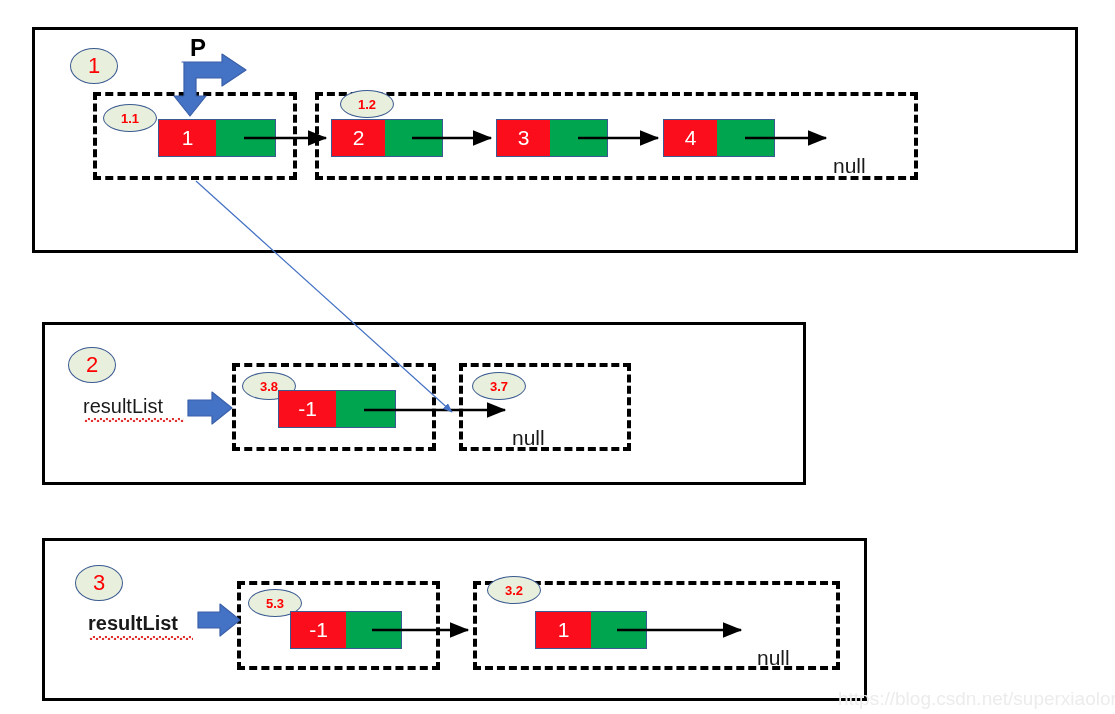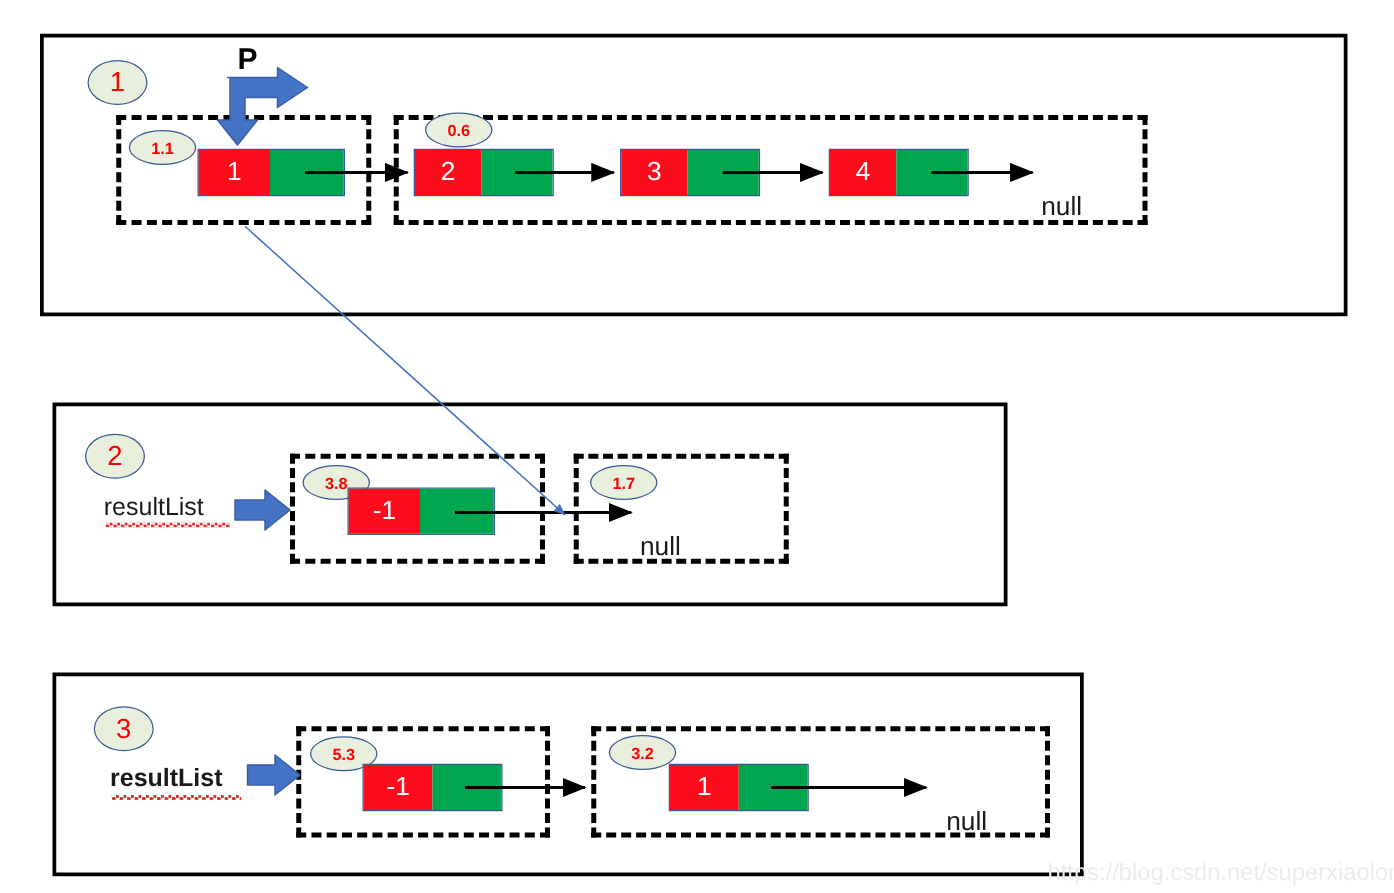--- a/index.html
+++ b/index.html
@@ -113,21 +113,21 @@
   </div>
   <div class="node" style="left:158px;top:119px;width:118px;">
     <div class="val" style="width:58px;">
       <span>1</span>
     </div>
     <div class="ptr" style="width:60px;"></div>
   </div>
 
   <div class="dbox" style="left:315px;top:92px;width:603px;height:88px;"></div>
   <div class="badge small" style="left:340px;top:90px;">
-    <span>0.6</span>
+    <span>1.2</span>
   </div>
 
   <div class="node" style="left:331px;top:119px;width:112px;">
     <div class="val" style="width:54px;">
       <span>2</span>
     </div>
     <div class="ptr" style="width:58px;"></div>
   </div>
 
   <div class="node" style="left:496px;top:119px;width:112px;">
@@ -165,21 +165,21 @@
   </div>
   <div class="node" style="left:278px;top:390px;width:118px;">
     <div class="val" style="width:58px;">
       <span>-1</span>
     </div>
     <div class="ptr" style="width:60px;"></div>
   </div>
 
   <div class="dbox" style="left:459px;top:363px;width:172px;height:88px;"></div>
   <div class="badge small" style="left:472px;top:372px;">
-    <span>1.7</span>
+    <span>3.7</span>
   </div>
   <div class="txt null" style="left:512px;top:398px;">
     <span>null</span>
   </div>
 
   <div class="panel" style="left:42px;top:538px;width:825px;height:163px;"></div>
 
   <div class="badge big" style="left:75px;top:565px;">
     <span>3</span>
   </div>
@@ -194,21 +194,21 @@
     <span>5.3</span>
   </div>
   <div class="node" style="left:290px;top:611px;width:112px;">
     <div class="val" style="width:56px;">
       <span>-1</span>
     </div>
     <div class="ptr" style="width:56px;"></div>
   </div>
 
   <div class="dbox" style="left:473px;top:581px;width:367px;height:89px;"></div>
-  <div class="badge small" style="left:487px;top:588px;">
+  <div class="badge small" style="left:487px;top:576px;">
     <span>3.2</span>
   </div>
   <div class="node" style="left:535px;top:611px;width:112px;">
     <div class="val" style="width:56px;">
       <span>1</span>
     </div>
     <div class="ptr" style="width:56px;"></div>
   </div>
   <div class="txt null" style="left:757px;top:618px;">
     <span>null</span>

